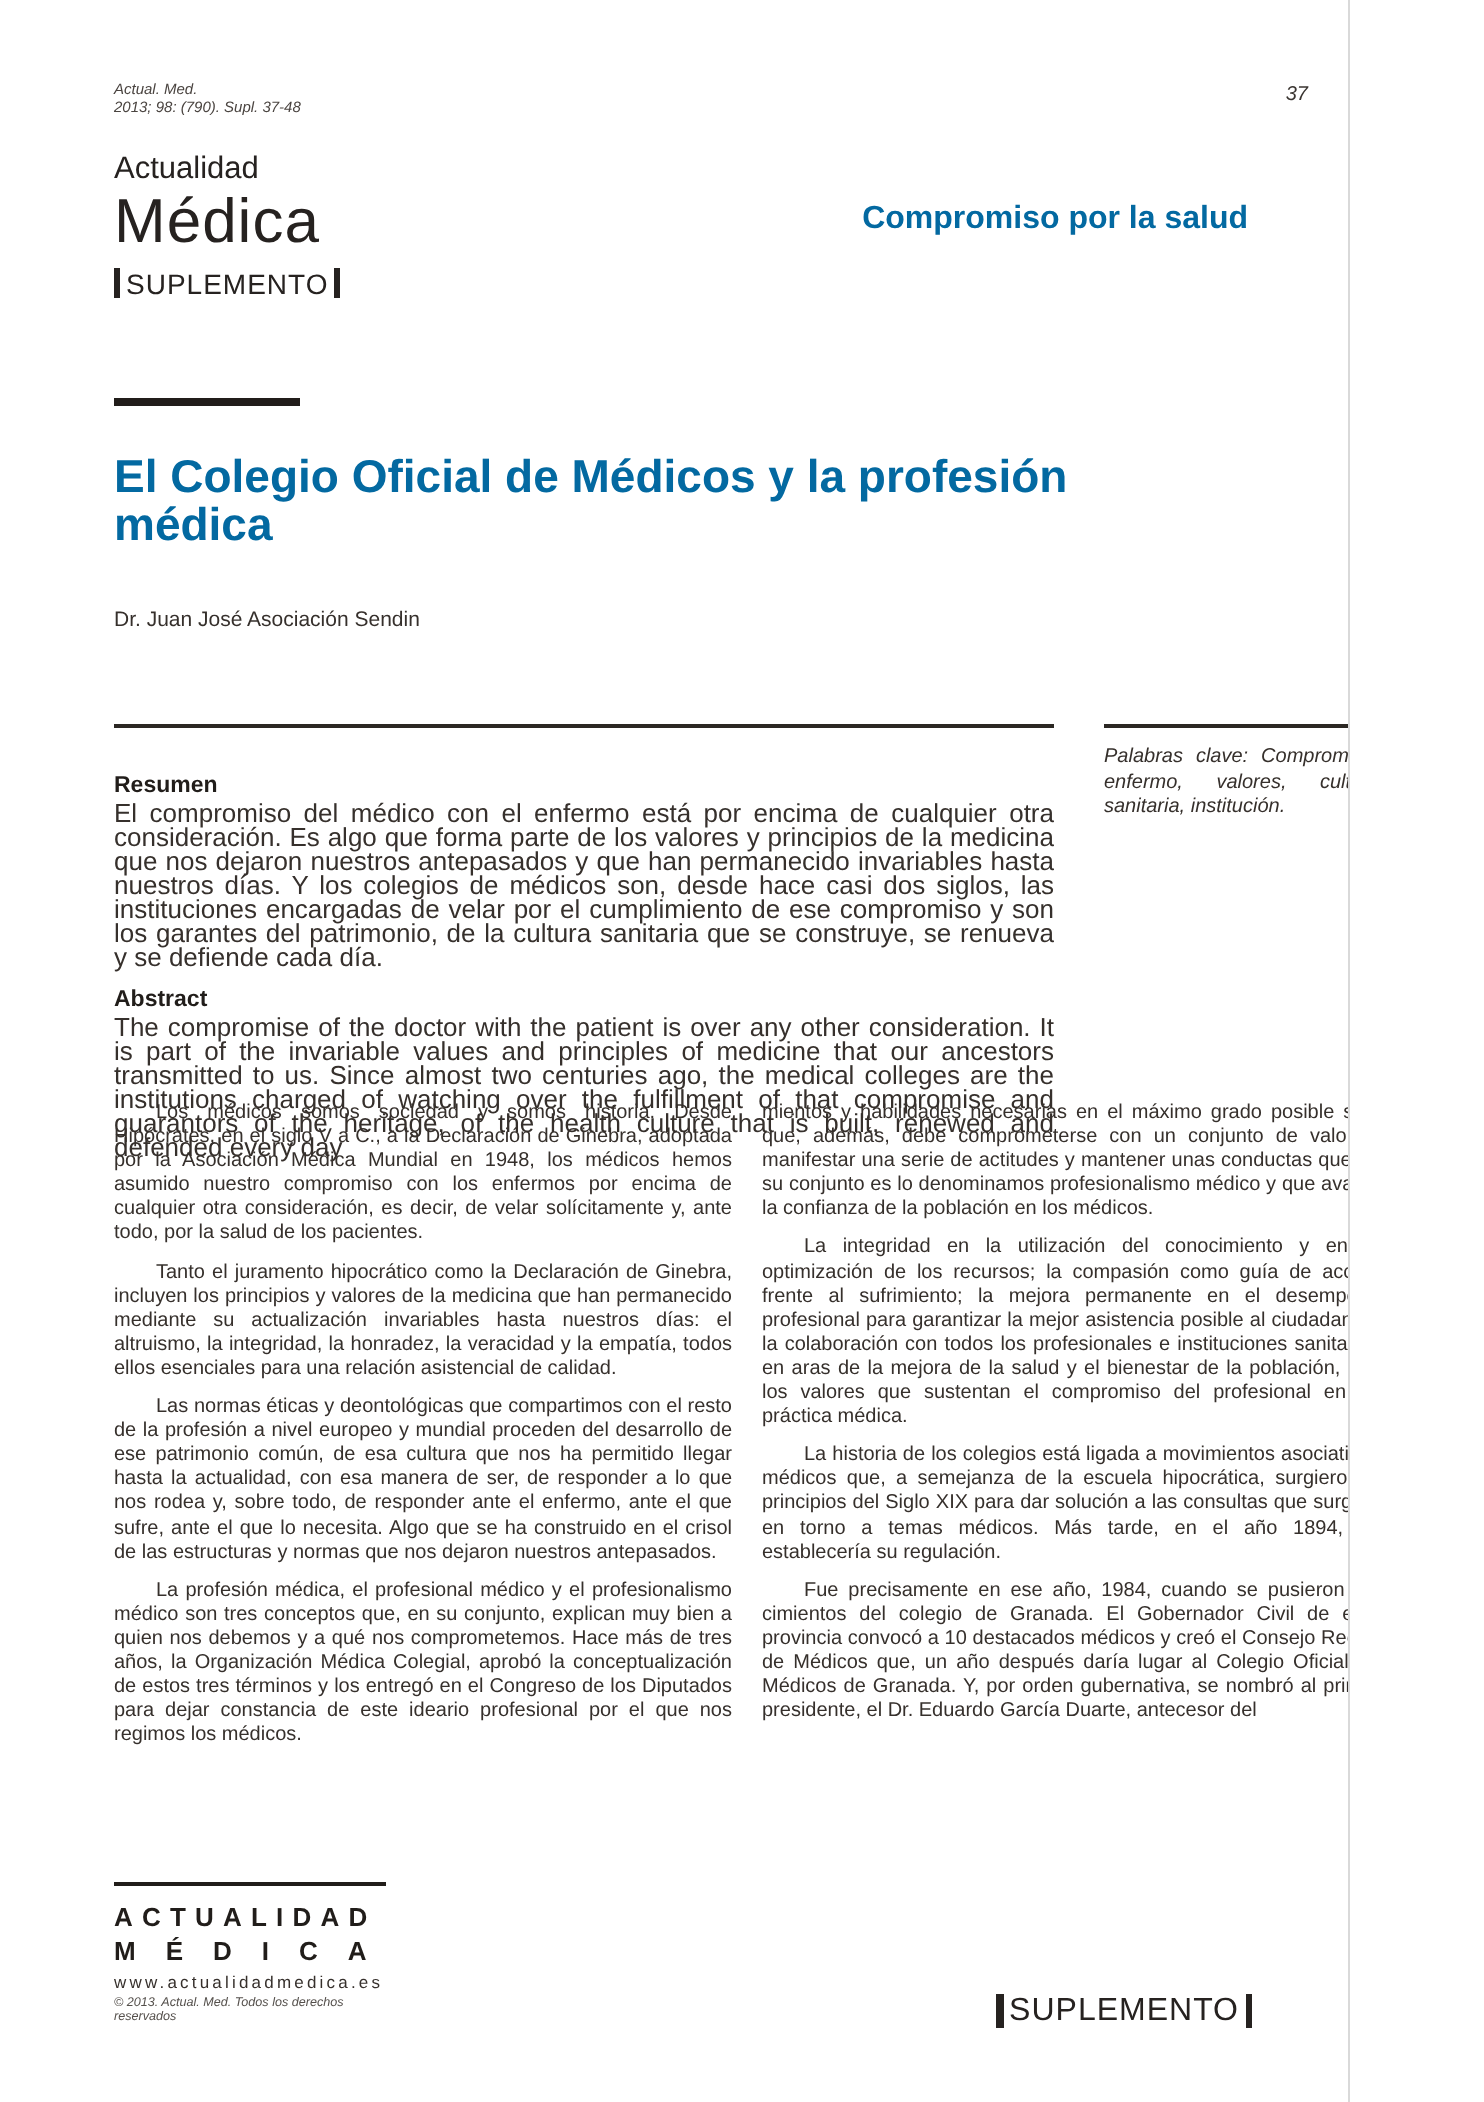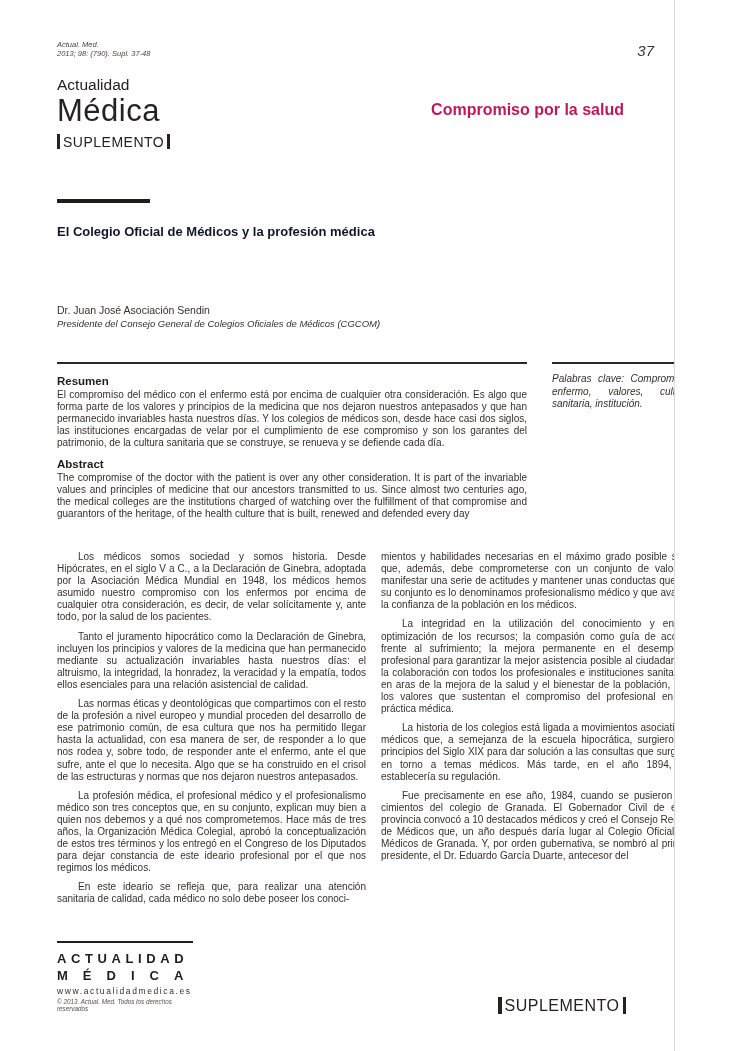--- a/index.html
+++ b/index.html
@@ -8,51 +8,51 @@
     position:relative;width:674px;height:1051px;background:#fff;
     outline:1px solid #d9d9d9;overflow:hidden;
   }
   
   .citation{
     position:absolute;left:57px;top:40px;
     font-size:7.5px;line-height:9px;font-style:italic;color:#4a4440;
   }
   .pagenum{
     position:absolute;right:20px;top:42px;
-    font-size:15px;font-style:italic;color:#3a3531;
+    font-size:10px;font-style:italic;color:#3a3531;
   }
   .masthead{position:absolute;left:57px;top:76px;}
   .masthead .m1{font-size:15.5px;line-height:18px;color:#262220;}
   .masthead .m2{font-size:31px;line-height:34px;color:#262220;letter-spacing:.5px;}
   .supl{display:inline-flex;align-items:flex-start;gap:2px;margin-top:6px;}
   .supl .vbar{display:inline-block;width:3px;height:15px;background:#262220;}
   .supl .txt{font-size:14px;color:#262220;letter-spacing:.5px;padding:0 1px;}
   .theme{
     position:absolute;right:50px;top:100px;text-align:right;
-    font-weight:bold;font-size:16px;line-height:19.5px;color:#be185d;
+    font-weight:bold;font-size:16px;line-height:19.5px;color:#0369a1;
   }
   
   .title-bar{position:absolute;left:57px;top:199px;width:93px;height:4px;background:#211d1a;}
   .title-es{
     position:absolute;left:57px;top:211px;width:520px;
-    font-weight:bold;font-size:13px;line-height:24px;color:#0f172a;
+    font-weight:bold;font-size:23px;line-height:24px;color:#0369a1;
   }
   .title-en{
     position:absolute;left:57px;top:263px;width:560px;
     font-size:15.5px;line-height:18px;color:#2b2723;
   }
   .author{position:absolute;left:57px;top:304px;font-size:10.5px;color:#36302c;}
   .affil{position:absolute;left:57px;top:318px;font-size:9.5px;font-style:italic;color:#36302c;}
   
   .abs-block{
     position:absolute;left:57px;top:362px;width:470px;
-    border-top:2px solid #2b2723;padding-top:11px;
+    border-top:2px solid #2b2723;padding-top:23px;
   }
   .abs-h{font-weight:bold;font-size:11.5px;margin:0 0 2px 0;color:#211d1a;}
-  .abs-t{font-size:10px;line-height:12px;text-align:justify;margin:0;color:#36302c;}
+  .abs-t{font-size:13px;line-height:12px;text-align:justify;margin:0;color:#36302c;}
   .abs-h2{margin-top:9px;}
   .kw-block{
     position:absolute;left:552px;width:138px;
     border-top:2px solid #2b2723;padding-top:9px;
     font-size:10px;line-height:12.5px;font-style:italic;text-align:justify;color:#36302c;
   }
   .kw-1{top:362px;}
   .kw-2{top:455px;}
   
   .cols{
@@ -97,37 +97,35 @@
     </div>
   </div>
 
   <div class="theme">
     <div>Compromiso por la salud</div>
   </div>
 
   <div class="title-bar"></div>
   <h1 class="title-es">El Colegio Oficial de Médicos y la profesión médica</h1>
   <div class="author">Dr. Juan José Asociación Sendin</div>
-  <div class="affil">Presidente del Consejo General de Colegios Oficiales de Médicos (CGCOM)</div>
 
   <div class="abs-block">
     <div class="abs-h">Resumen</div>
     <p class="abs-t">El compromiso del médico con el enfermo está por encima de cualquier otra consideración. Es algo que forma parte de los valores y principios de la medicina que nos dejaron nuestros antepasados y que han permanecido invariables hasta nuestros días. Y los colegios de médicos son, desde hace casi dos siglos, las instituciones encargadas de velar por el cumplimiento de ese compromiso y son los garantes del patrimonio, de la cultura sanitaria que se construye, se renueva y se defiende cada día.</p>
     <div class="abs-h abs-h2">Abstract</div>
     <p class="abs-t">The compromise of the doctor with the patient is over any other consideration. It is part of the invariable values and principles of medicine that our ancestors transmitted to us. Since almost two centuries ago, the medical colleges are the institutions charged of watching over the fulfillment of that compromise and guarantors of the heritage, of the health culture that is built, renewed and defended every day</p>
   </div>
   <div class="kw-block kw-1">Palabras clave: Compromiso, enfermo, valores, cultura sanitaria, institución.</div>
 
   <div class="cols">
     <div class="col">
       <p>Los médicos somos sociedad y somos historia. Desde Hipócrates, en el siglo V a C., a la Declaración de Ginebra, adoptada por la Asociación Médica Mundial en 1948, los médicos hemos asumido nuestro compromiso con los enfermos por encima de cualquier otra consideración, es decir, de velar solícitamente y, ante todo, por la salud de los pacientes.</p>
       <p>Tanto el juramento hipocrático como la Declaración de Ginebra, incluyen los principios y valores de la medicina que han permanecido mediante su actualización invariables hasta nuestros días: el altruismo, la integridad, la honradez, la veracidad y la empatía, todos ellos esenciales para una relación asistencial de calidad.</p>
       <p>Las normas éticas y deontológicas que compartimos con el resto de la profesión a nivel europeo y mundial proceden del desarrollo de ese patrimonio común, de esa cultura que nos ha permitido llegar hasta la actualidad, con esa manera de ser, de responder a lo que nos rodea y, sobre todo, de responder ante el enfermo, ante el que sufre, ante el que lo necesita. Algo que se ha construido en el crisol de las estructuras y normas que nos dejaron nuestros antepasados.</p>
       <p>La profesión médica, el profesional médico y el profesionalismo médico son tres conceptos que, en su conjunto, explican muy bien a quien nos debemos y a qué nos comprometemos. Hace más de tres años, la Organización Médica Colegial, aprobó la conceptualización de estos tres términos y los entregó en el Congreso de los Diputados para dejar constancia de este ideario profesional por el que nos regimos los médicos.</p>
-      <p>En este ideario se refleja que, para realizar una atención sanitaria de calidad, cada médico no solo debe poseer los conoci-</p>
     </div>
     <div class="col">
       <p class="no-indent">mientos y habilidades necesarias en el máximo grado posible sino que, además, debe comprometerse con un conjunto de valores, manifestar una serie de actitudes y mantener unas conductas que en su conjunto es lo denominamos profesionalismo médico y que avalan la confianza de la población en los médicos.</p>
       <p>La integridad en la utilización del conocimiento y en la optimización de los recursos; la compasión como guía de acción frente al sufrimiento; la mejora permanente en el desempeño profesional para garantizar la mejor asistencia posible al ciudadano y la colaboración con todos los profesionales e instituciones sanitarias en aras de la mejora de la salud y el bienestar de la población, son los valores que sustentan el compromiso del profesional en su práctica médica.</p>
       <p>La historia de los colegios está ligada a movimientos asociativos médicos que, a semejanza de la escuela hipocrática, surgieron a principios del Siglo XIX para dar solución a las consultas que surgían en torno a temas médicos. Más tarde, en el año 1894, se establecería su regulación.</p>
       <p>Fue precisamente en ese año, 1984, cuando se pusieron los cimientos del colegio de Granada. El Gobernador Civil de esta provincia convocó a 10 destacados médicos y creó el Consejo Rector de Médicos que, un año después daría lugar al Colegio Oficial de Médicos de Granada. Y, por orden gubernativa, se nombró al primer presidente, el Dr. Eduardo García Duarte, antecesor del</p>
     </div>
   </div>
 
   <div class="foot-brand">

